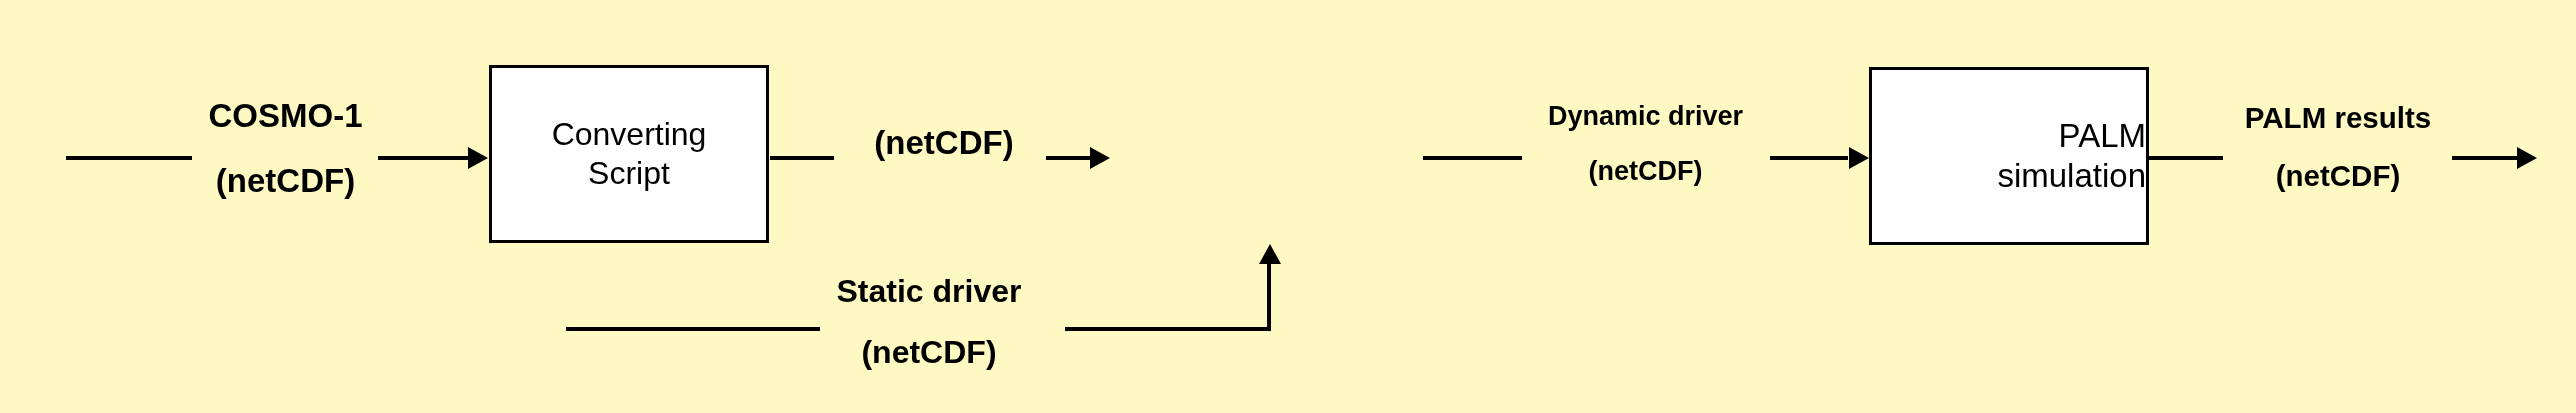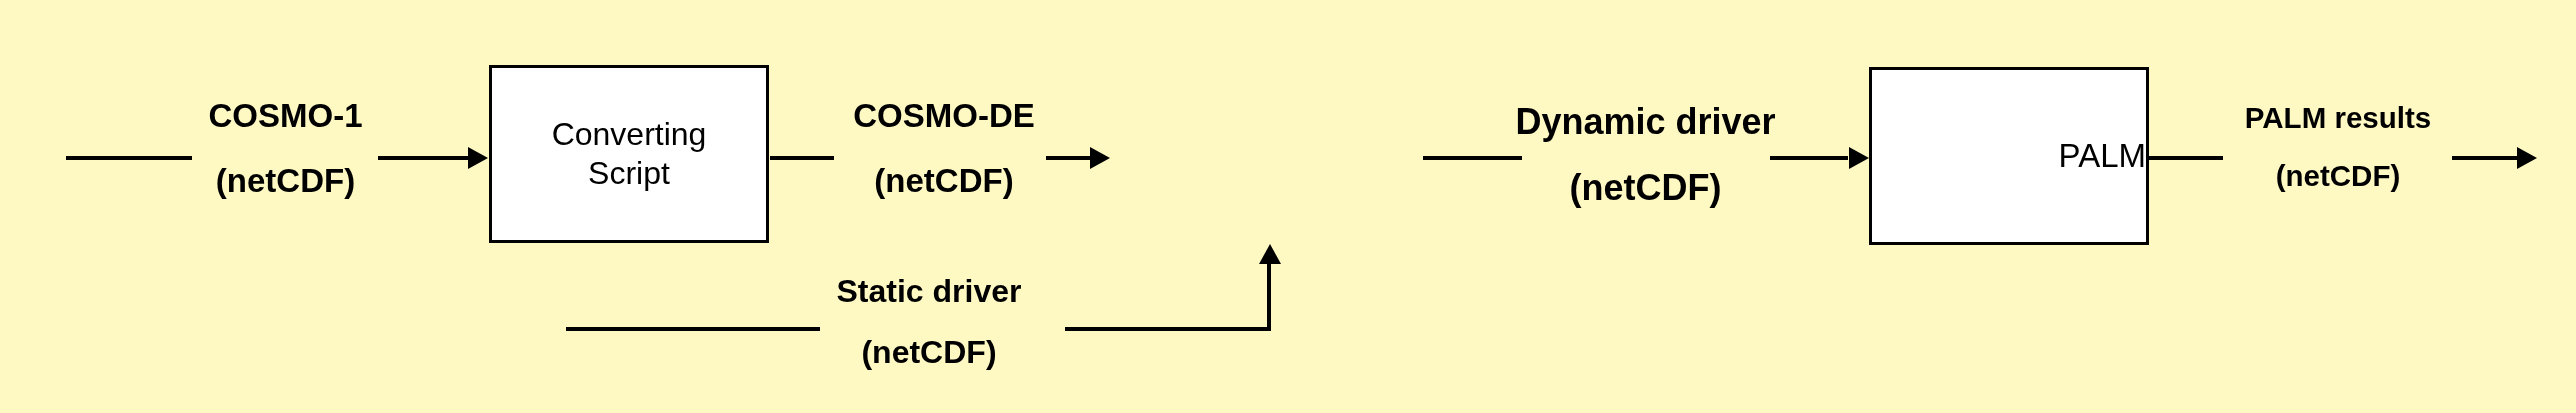--- a/index.html
+++ b/index.html
@@ -84,40 +84,40 @@
   <div class="arrow-right" style="left:468px; top:147px;"></div>
 
   <div class="node-box" style="left:489px; top:65px; width:280px; height:178px; font-size:32px;">
     <span class="node-line">Converting</span>
     <span class="node-line">Script</span>
   </div>
 
   <div class="hline" style="left:770px; top:156px; width:64px;"></div>
 
   <div class="edge-label" style="left:822px; top:97px; width:244px; font-size:33px;">
-    <span class="lbl-line">COSMO-DE</span>
     <span class="lbl-line" style="margin-top:27px;">(netCDF)</span>
   </div>
 
   <div class="hline" style="left:1046px; top:156px; width:45px;"></div>
   <div class="arrow-right" style="left:1090px; top:147px;"></div>
 
 
   <div class="hline" style="left:1423px; top:156px; width:99px;"></div>
 
-  <div class="edge-label" style="left:1511px; top:101px; width:269px; font-size:36px;">
+  <div class="edge-label" style="left:1511px; top:101px; width:269px; font-size:27px;">
     <span class="lbl-line">Dynamic driver</span>
     <span class="lbl-line" style="margin-top:24.4px;">(netCDF)</span>
   </div>
 
   <div class="hline" style="left:1770px; top:156px; width:78px;"></div>
   <div class="arrow-right" style="left:1849px; top:147px;"></div>
 
   <div class="node-box" style="left:1869px; top:67px; width:280px; height:178px; font-size:33px;align-items:flex-end;">
     <span class="node-line">PALM</span>
+    <span class="node-line">simulation</span>
   </div>
 
   <div class="hline" style="left:2149px; top:156px; width:74px;"></div>
 
   <div class="edge-label" style="left:2213px; top:101px; width:250px; font-size:29.5px;">
     <span class="lbl-line">PALM results</span>
     <span class="lbl-line" style="margin-top:24.4px;">(netCDF)</span>
   </div>
 
   <div class="hline" style="left:2452px; top:156px; width:66px;"></div>

